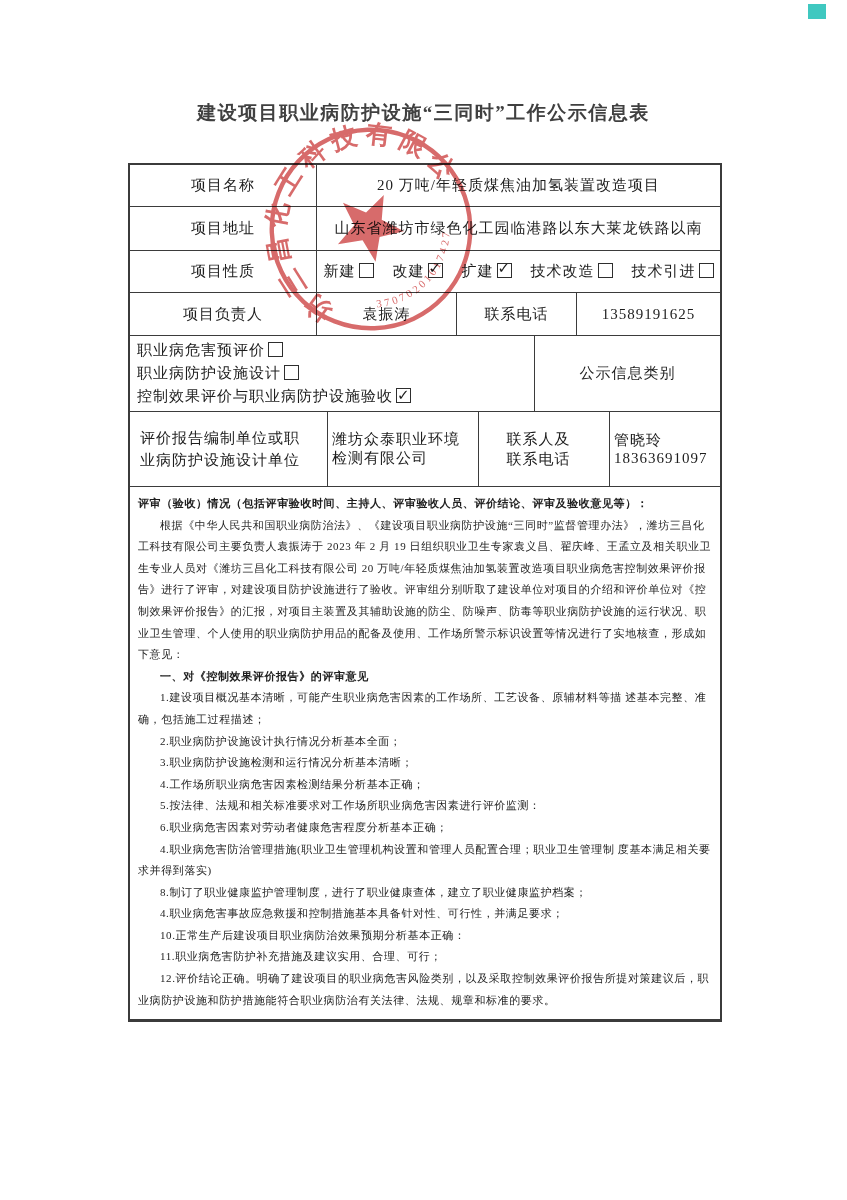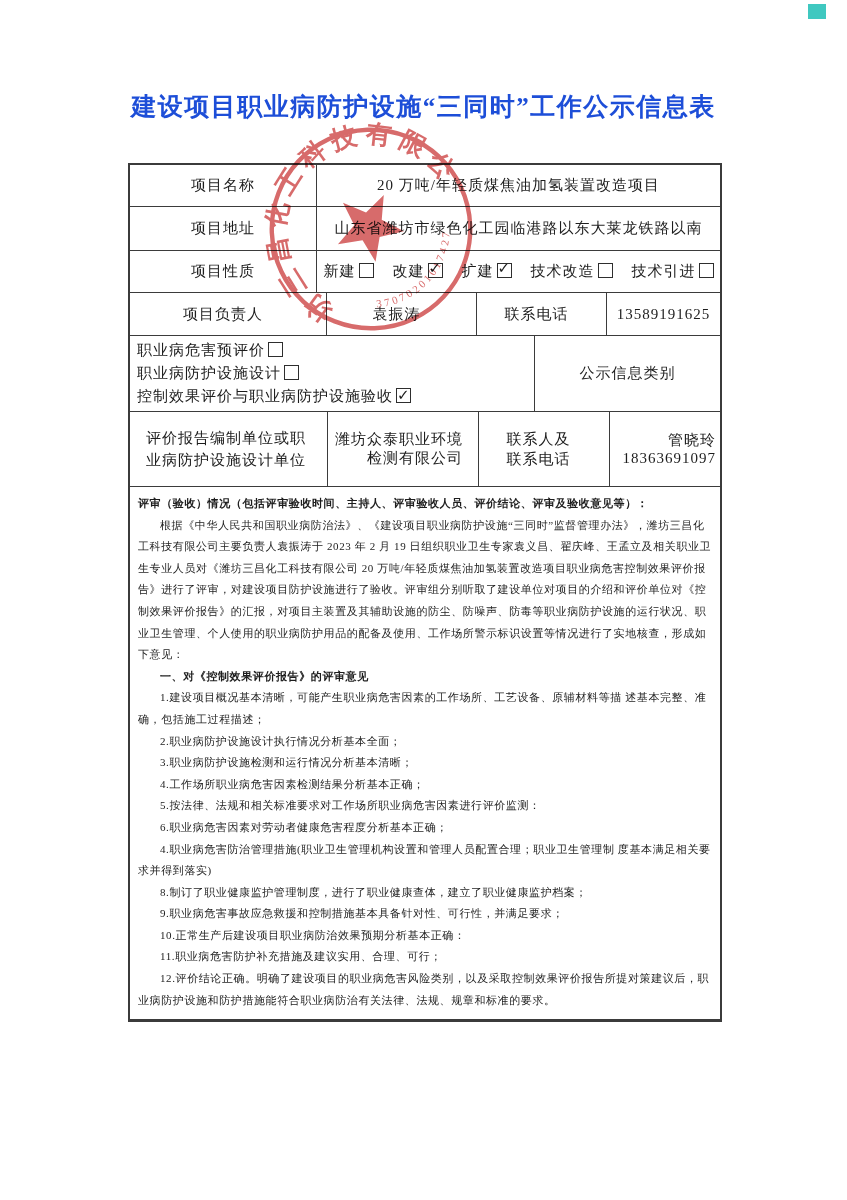--- a/index.html
+++ b/index.html
@@ -11,52 +11,52 @@
     font-family:"Liberation Serif","DejaVu Serif",serif;
     color:#1d1d1d;
   }
   .artifact-teal {
     position:absolute; top:4px; right:21px;
     width:18px; height:15px;
     background:#3fc8c0;
   }
   .doc-title {
     position:absolute; top:84px; left:0; right:0;
-    margin:6px;
+    margin:16px;
     text-align:center;
-    font-size:25px; font-weight:bold;
+    font-size:19px; font-weight:bold;
     letter-spacing:1.5px;
-    color:#1d4ed8;
+    color:#404040;
   }
   
   .info-table {
     position:absolute; left:128px; top:163px; width:594px;
     border:2px solid #3b3b3b;
     border-bottom-width:3px;
     box-sizing:border-box;
     font-size:15px;
     letter-spacing:1px;
   }
   .row { display:flex; align-items:stretch; }
   .row + .row { border-top:1.6px solid #3b3b3b; }
   .cell {
     box-sizing:border-box;
     display:flex; align-items:center; justify-content:center;
-    text-align:right;
+    text-align:left;
     padding:3px 4px;
   }
   .cell + .cell { border-left:1.6px solid #3b3b3b; }
   .cell.label { flex:0 0 186px; }
   .cell.grow  { flex:1; }
   .cell.c2 { flex:0 0 140px; }
   .cell.c3 { flex:0 0 120px; white-space:pre-line; line-height:1.35; }
   .r-name    { min-height:41px; }
   .r-addr    { min-height:43px; }
   .r-nature  { min-height:41px; }
-  .r-leader  { min-height:42px;gap:10px; }
+  .r-leader  { min-height:42px; }
   .r-cat     { min-height:68px; }
   .r-unit    { min-height:74px;gap:11px; }
   .nature-opts { gap:19px; flex-wrap:wrap; }
   .opt { white-space:nowrap; }
   .cb {
     display:inline-block;
     width:13px; height:13px;
     border:1.6px solid #2e2e2e;
     margin-left:3px;
     vertical-align:-2px;
@@ -158,21 +158,21 @@
         <p>根据《中华人民共和国职业病防治法》、《建设项目职业病防护设施“三同时”监督管理办法》，潍坊三昌化工科技有限公司主要负责人袁振涛于 2023 年 2 月 19 日组织职业卫生专家袁义昌、翟庆峰、王孟立及相关职业卫生专业人员对《潍坊三昌化工科技有限公司 20 万吨/年轻质煤焦油加氢装置改造项目职业病危害控制效果评价报告》进行了评审，对建设项目防护设施进行了验收。评审组分别听取了建设单位对项目的介绍和评价单位对《控制效果评价报告》的汇报，对项目主装置及其辅助设施的防尘、防噪声、防毒等职业病防护设施的运行状况、职业卫生管理、个人使用的职业病防护用品的配备及使用、工作场所警示标识设置等情况进行了实地核查，形成如下意见：</p>
         <p class="bold">一、对《控制效果评价报告》的评审意见</p>
         <p>1.建设项目概况基本清晰，可能产生职业病危害因素的工作场所、工艺设备、原辅材料等描 述基本完整、准确，包括施工过程描述；</p>
         <p>2.职业病防护设施设计执行情况分析基本全面；</p>
         <p>3.职业病防护设施检测和运行情况分析基本清晰；</p>
         <p>4.工作场所职业病危害因素检测结果分析基本正确；</p>
         <p>5.按法律、法规和相关标准要求对工作场所职业病危害因素进行评价监测：</p>
         <p>6.职业病危害因素对劳动者健康危害程度分析基本正确；</p>
         <p>4.职业病危害防治管理措施(职业卫生管理机构设置和管理人员配置合理；职业卫生管理制 度基本满足相关要求并得到落实)</p>
         <p>8.制订了职业健康监护管理制度，进行了职业健康查体，建立了职业健康监护档案；</p>
-        <p>9.职业病危害事故应急救援和控制措施基本具备针对性、可行性，并满足要求；</p>
+        <p>4.职业病危害事故应急救援和控制措施基本具备针对性、可行性，并满足要求；</p>
         <p>10.正常生产后建设项目职业病防治效果预期分析基本正确：</p>
         <p>11.职业病危害防护补充措施及建议实用、合理、可行；</p>
         <p>12.评价结论正确。明确了建设项目的职业病危害风险类别，以及采取控制效果评价报告所提对策建议后，职业病防护设施和防护措施能符合职业病防治有关法律、法规、规章和标准的要求。</p>
       </div>
     </div>
 
   </div>
 
   <svg class="stamp" viewBox="0 0 230 230">
     <defs>

